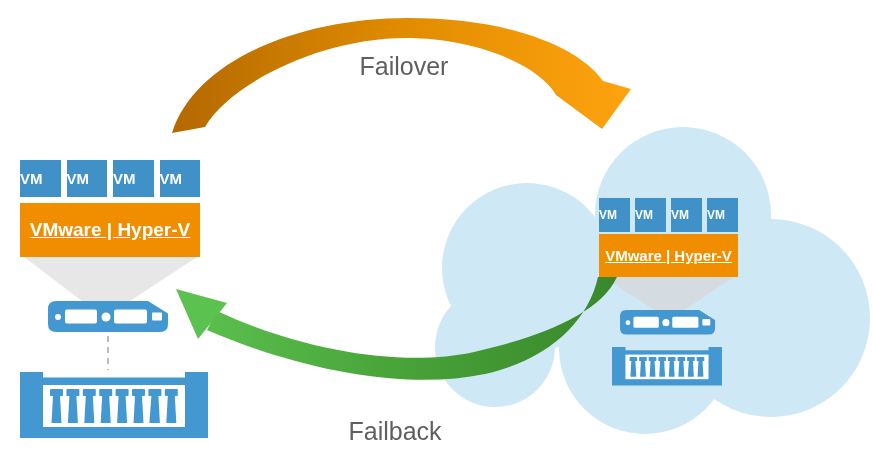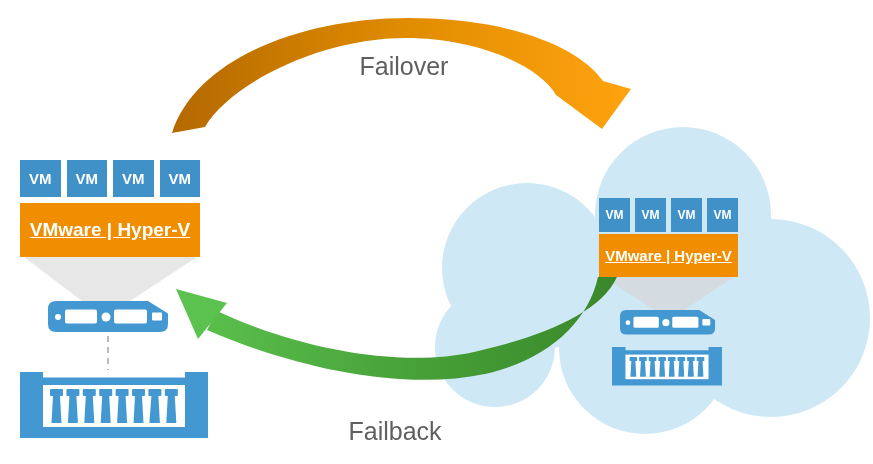--- a/index.html
+++ b/index.html
@@ -9,21 +9,21 @@
   }
   svg.layer{position:absolute;left:0;top:0;width:873px;height:464px;}
   .stack{position:absolute;display:flex;flex-direction:column;}
   .stack-left{left:20px;top:160px;width:180px;}
   .stack-right{left:599px;top:198px;width:139px;}
   .vm-row{display:flex;}
   .stack-left .vm-row{gap:6px;height:37px;}
   .stack-right .vm-row{gap:5px;height:34px;}
   .vm-box{
     flex:1;background:var(--vm_blue,#4191C9);color:#fff;font-weight:bold;
-    display:flex;align-items:center;justify-content:center;
+    display:flex;align-items:center;
   }
   .stack-left .vm-box{font-size:15px;}
   .stack-right .vm-box{font-size:12px;}
   .platform-bar{
     background:var(--platform_orange,#F08E00);color:#fff;font-weight:bold;
     display:flex;align-items:center;justify-content:center;white-space:nowrap;text-decoration:underline;
   }
   .stack-left .platform-bar{margin-top:6px;height:54px;font-size:19px;}
   .stack-right .platform-bar{margin-top:2px;height:43px;font-size:15px;}
   .flow-label{

